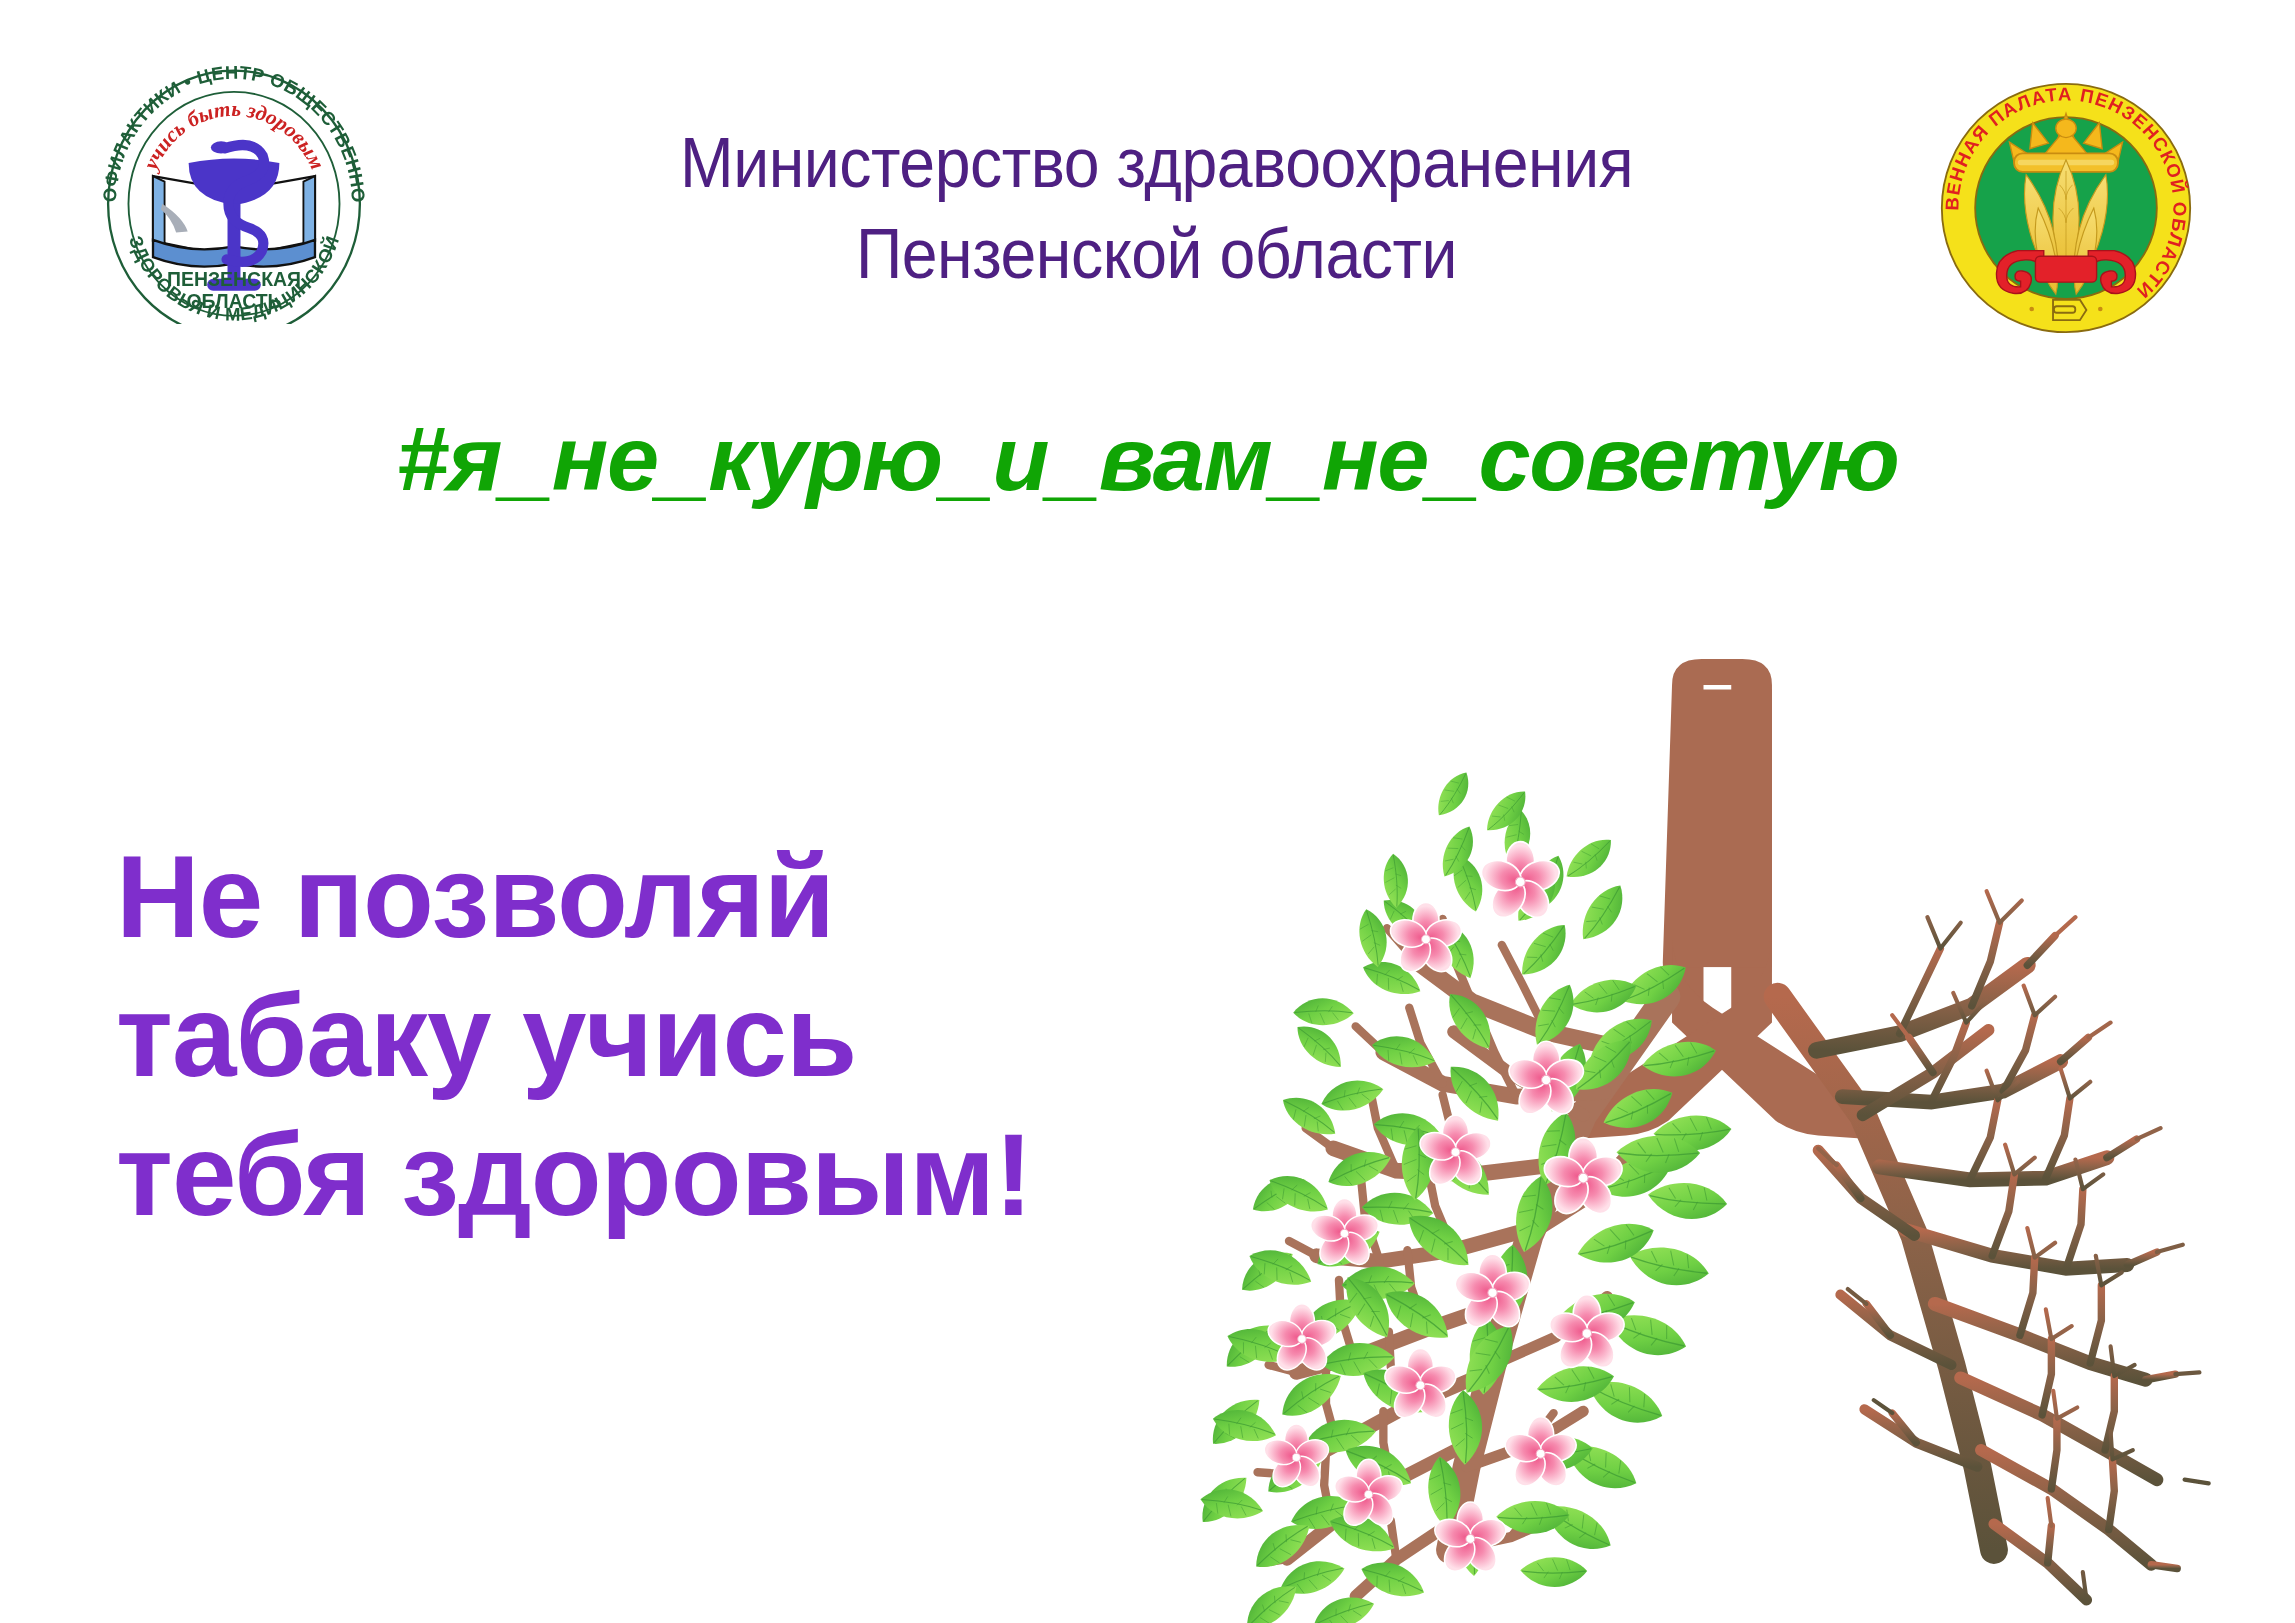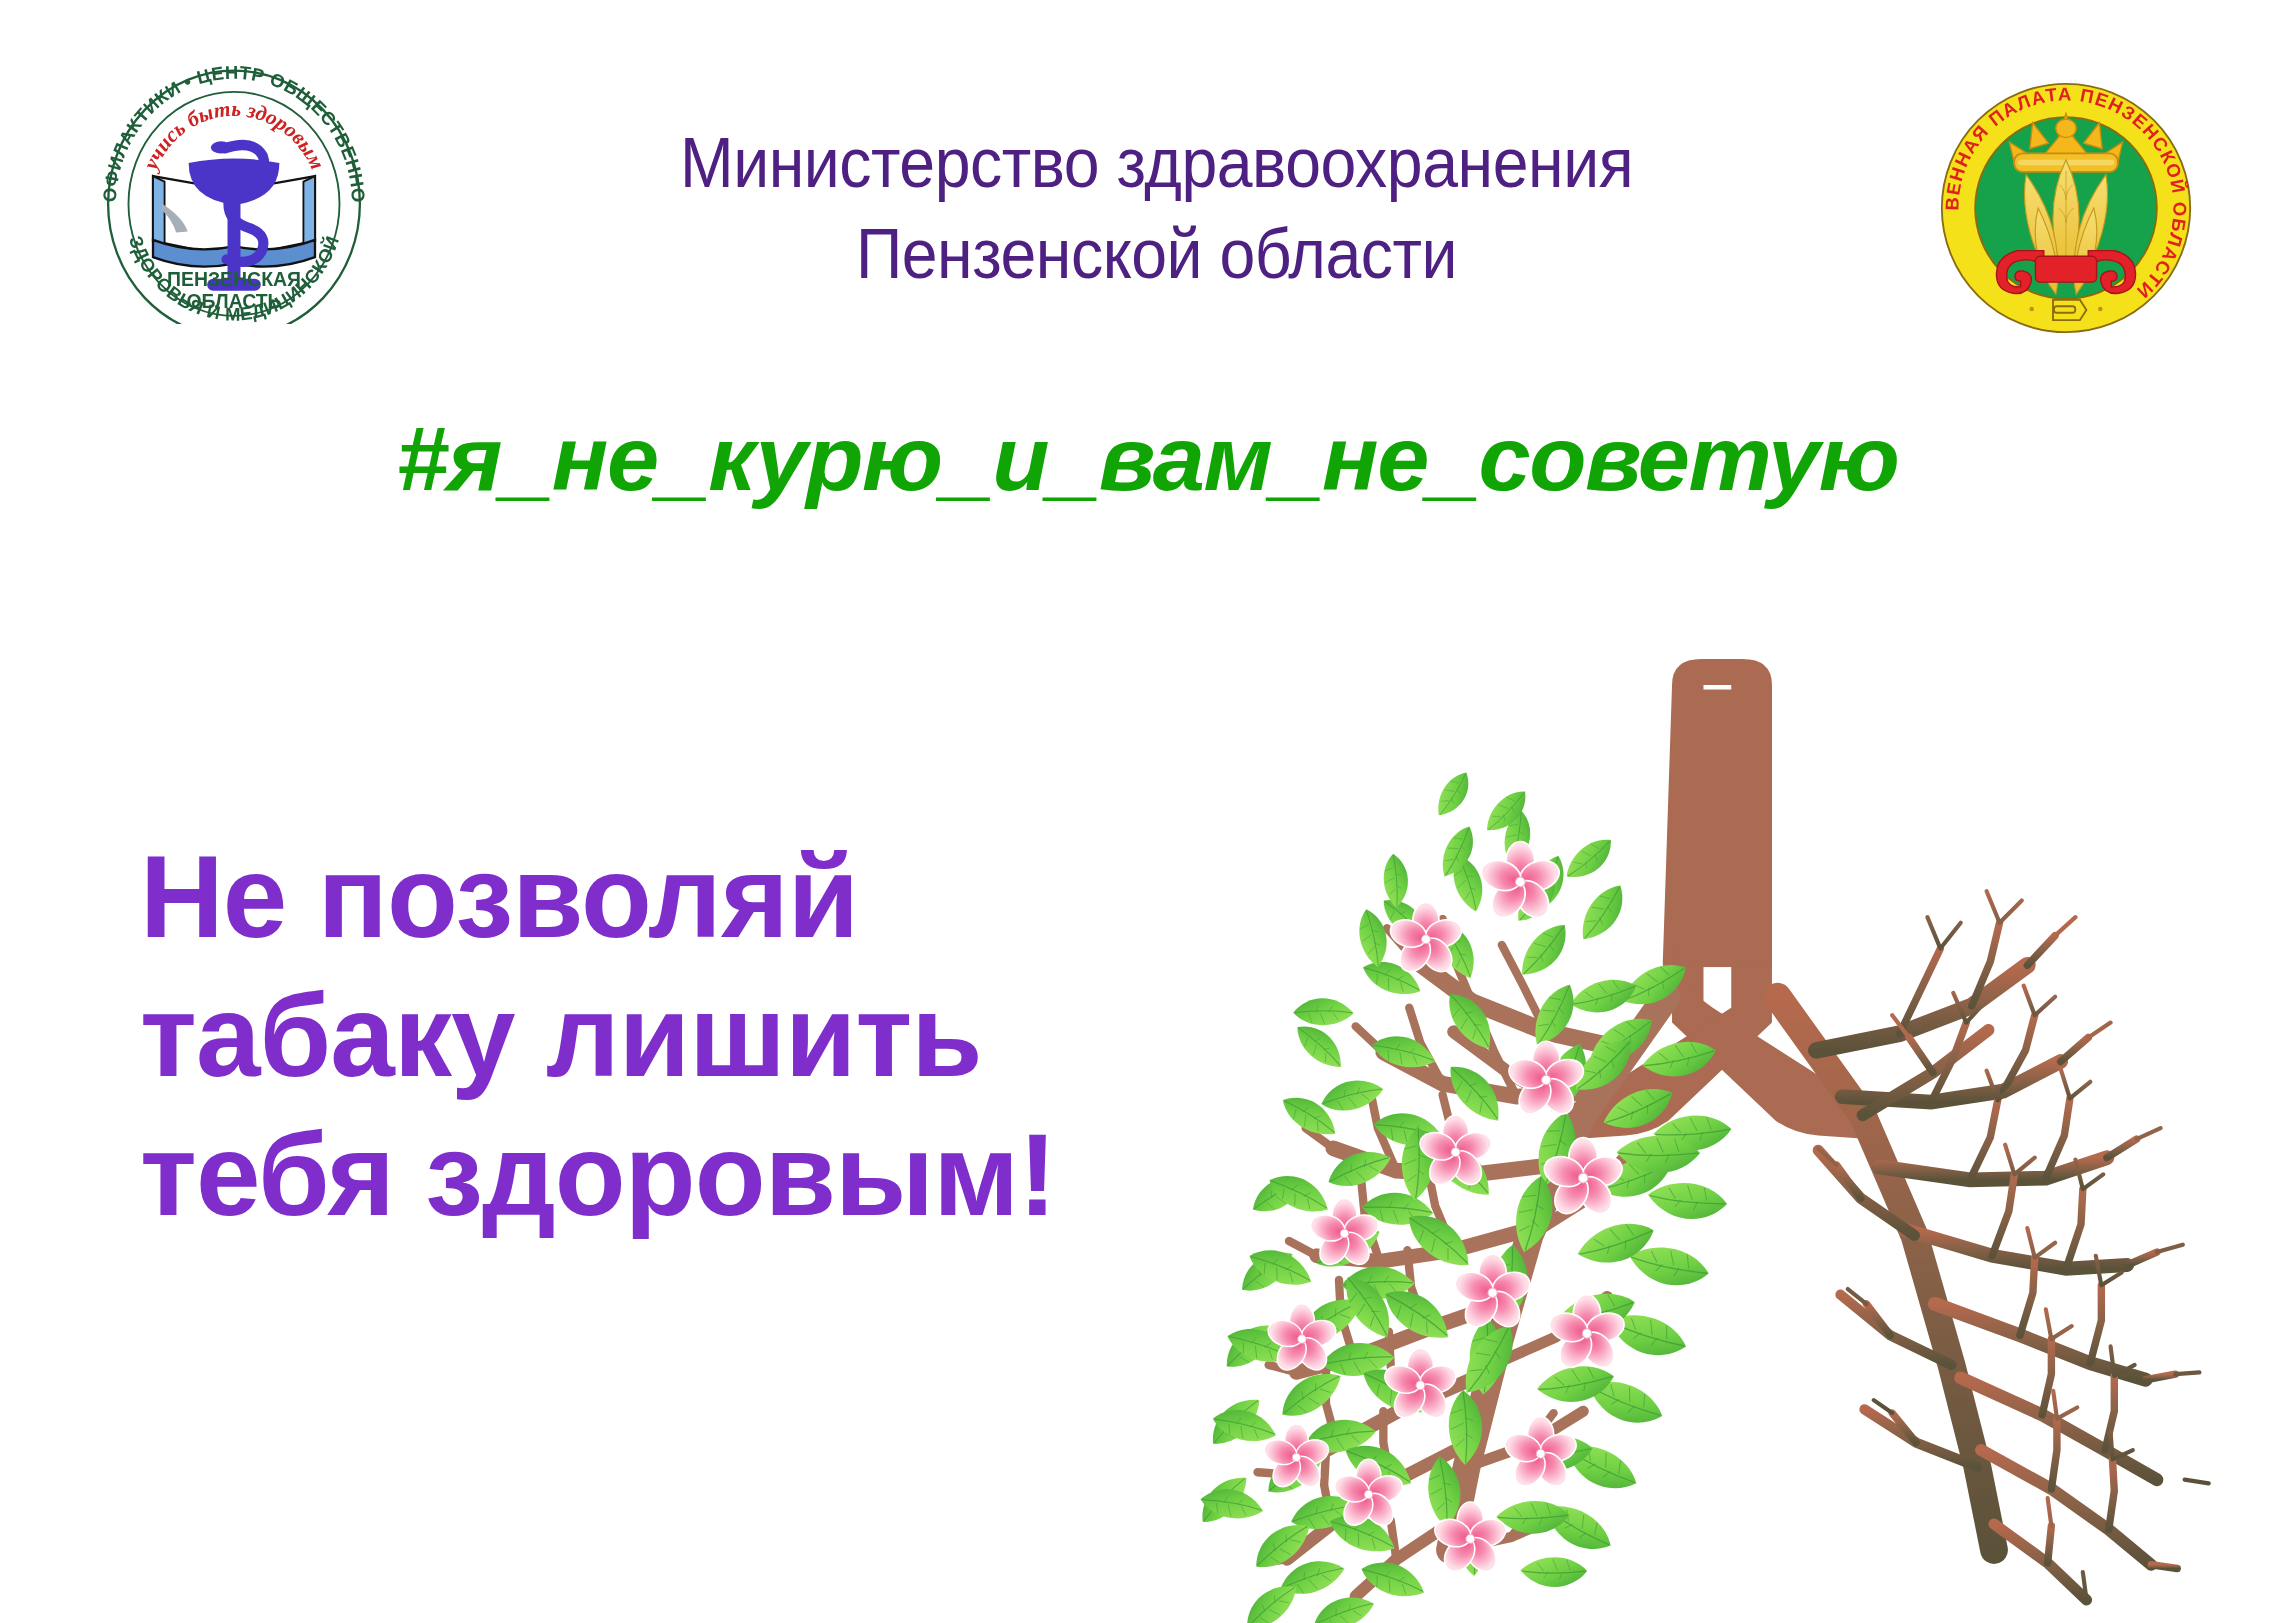--- a/index.html
+++ b/index.html
@@ -48,21 +48,20 @@
 
   
   #slogan{
     position:absolute;left:116px;top:828px;width:1101px;
     color:#7F2ECC;
     font-size:116px;line-height:1.20;
     font-weight:700;
     letter-spacing:-0.9px;
     text-align:left;
     font-family:"Liberation Sans","DejaVu Sans",sans-serif;
-    margin-left:24px;
   }
   #slogan .ln{display:block;white-space:nowrap;}
 
   
   #lungs{
     position:absolute;left:1148px;top:634px;width:1148px;height:990px;
   }
   #lungs svg{display:block;width:100%;height:100%;}
 </style>
 </head>
@@ -177,21 +176,21 @@
       <circle cx="226" cy="518" r="5" fill="#C98C10"></circle>
       <circle cx="374" cy="518" r="5" fill="#C98C10"></circle>
     </svg>
   </div>
 </div>
 
 <div id="hashtag">#я_не_курю_и_вам_не_советую</div>
 
 <div id="slogan">
   <span class="ln">Не позволяй</span>
-  <span class="ln">табаку лишить</span>
+  <span class="ln">табаку учись</span>
   <span class="ln">тебя здоровым!</span>
 </div>
 
 <div id="lungs">
 <svg viewBox="0 0 1240 1070" xmlns="http://www.w3.org/2000/svg" aria-hidden="true">
   <defs>
     <linearGradient id="leafG" x1="0" y1="0" x2="1" y2="1">
       <stop offset="0%" stop-color="#9BE55A"></stop>
       <stop offset="55%" stop-color="#6FD044"></stop>
       <stop offset="100%" stop-color="#45A935"></stop>

